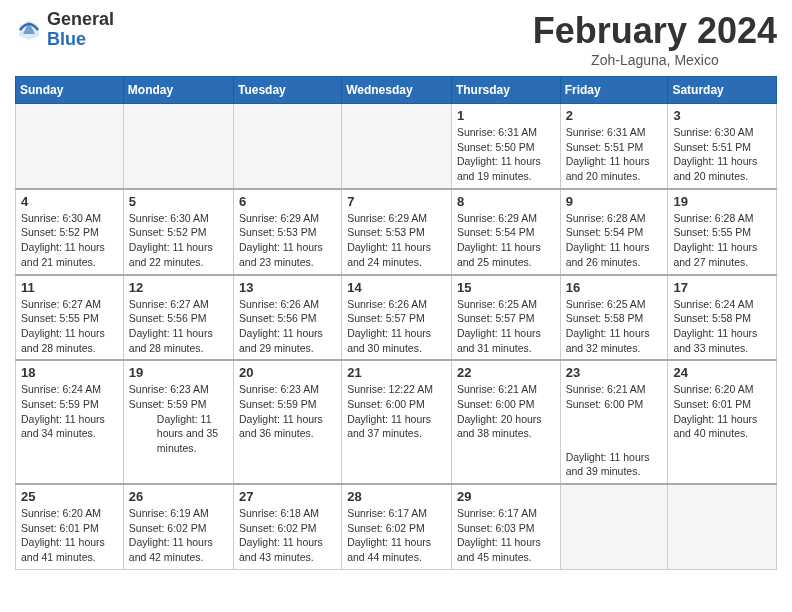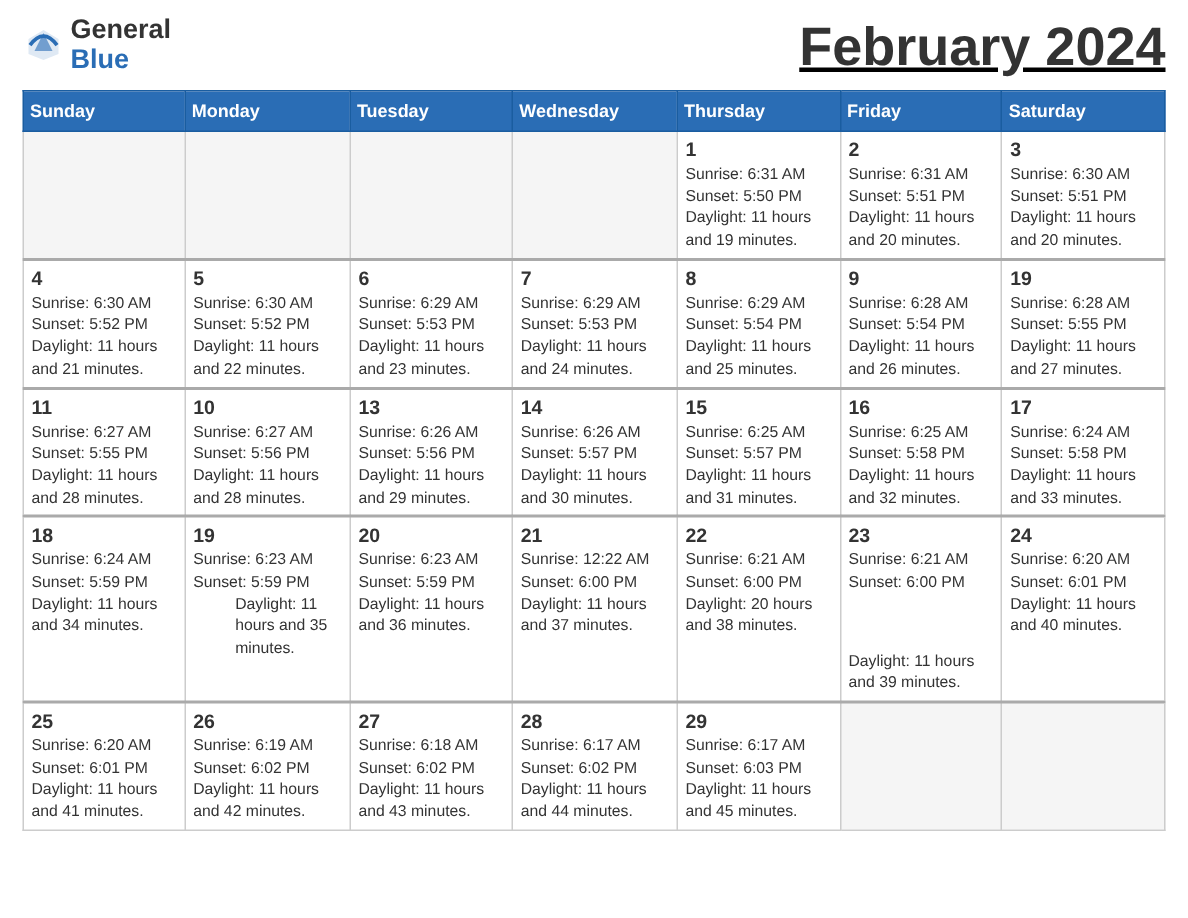--- a/index.html
+++ b/index.html
@@ -26,21 +26,20 @@
       display: flex;
       flex-direction: column;
       line-height: 1.1;
     }
     .logo-icon {
       width: 28px;
       height: 28px;
     }
     .title-block {
       text-align: center;
-      text-decoration: underline;
     }
     .month-title {
       font-size: 36px;
       font-weight: bold;
       color: #333;
     }
     .location {
       font-size: 14px;
       color: #555;
     }
@@ -94,20 +93,21 @@
       <path d="M5 14 Q14 2 23 14" fill="none" stroke="#2a6db5" stroke-width="2.5"></path>
       <path d="M14 6 L20 18 L8 18 Z" fill="#2a6db5" opacity="0.6"></path>
     </svg>
     <div class="logo-text">
       <span style="font-size:18px;font-weight:bold;color:#333;">General</span>
       <span style="font-size:18px;font-weight:bold;color:#2a6db5;">Blue</span>
     </div>
   </div>
   <div class="title-block">
     <div class="month-title">February 2024</div>
+    <div class="location">Zoh-Laguna, Mexico</div>
   </div>
 </div>
 
 <table class="calendar" id="cal-table">
   <thead id="cal-head">
       <tr>
         <th>Sunday</th>
         <th>Monday</th>
         <th>Tuesday</th>
         <th>Wednesday</th>
@@ -208,21 +208,21 @@
       <tr class="row-separator">
         <td>
           <span class="day-number">11</span>
           <div class="day-info">
             <span style="display: block;">Sunrise: 6:27 AM</span>
             <span style="display: block;">Sunset: 5:55 PM</span>
             <span style="display: block;">Daylight: 11 hours and 28 minutes.</span>
           </div>
         </td>
         <td>
-          <span class="day-number">10</span>
+          <span class="day-number">12</span>
           <div class="day-info">
             <span style="display: block;">Sunrise: 6:27 AM</span>
             <span style="display: block;">Sunset: 5:56 PM</span>
             <span style="display: block;">Daylight: 11 hours and 28 minutes.</span>
           </div>
         </td>
         <td>
           <span class="day-number">13</span>
           <div class="day-info">
             <span style="display: block;">Sunrise: 6:26 AM</span>

